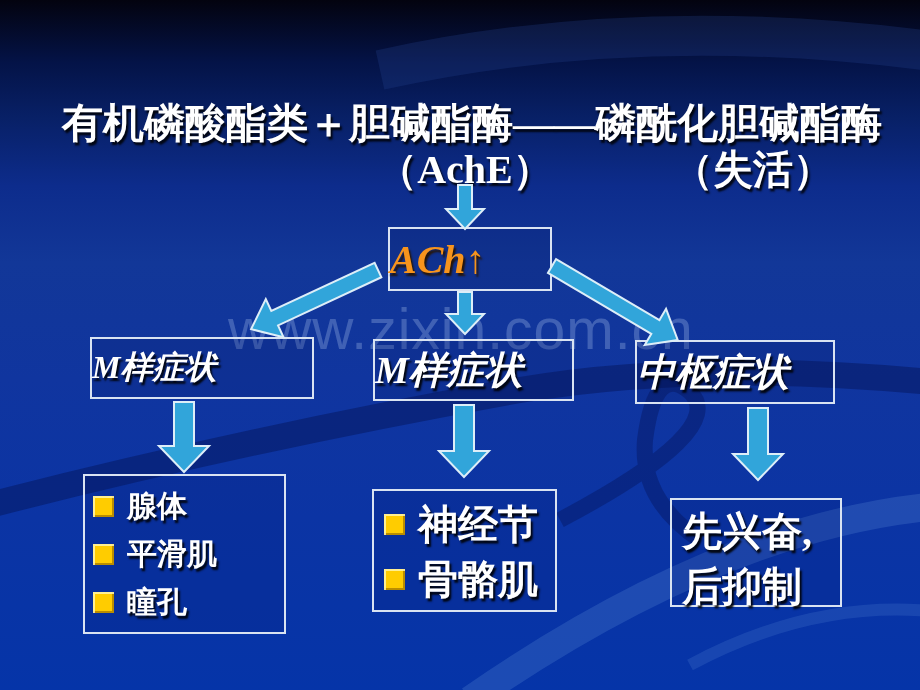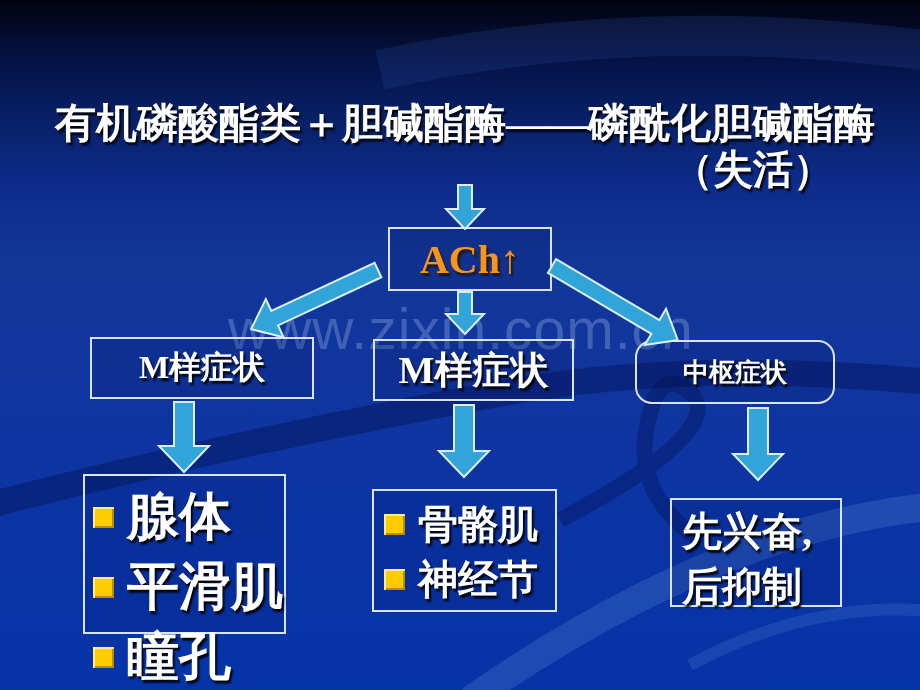--- a/index.html
+++ b/index.html
@@ -12,53 +12,53 @@
   }
   .deco { position:absolute; left:0; top:0; width:920px; height:690px; pointer-events:none; }
 
   .title {
     position:absolute; left:24px; top:22px; white-space:nowrap;
     font-family:"Liberation Sans","DejaVu Sans",sans-serif;
     font-weight:bold; font-size:42px; color:#FFFF00;
     text-shadow:2px 2px 3px rgba(0,0,0,.7);
   }
   .eq {
-    position:absolute; left:55px; top:96px; white-space:nowrap;
+    position:absolute; left:62px; top:96px; white-space:nowrap;
     font-size:41px; font-weight:bold; color:#ffffff;
     text-shadow:2px 3px 2px rgba(0,0,0,.85);
   }
   .sub { position:absolute; top:142px; font-size:40px; font-weight:bold; color:#fff;
          text-shadow:2px 3px 2px rgba(0,0,0,.85); text-align:center; white-space:nowrap; }
   .sub-ache { left:352px; width:226px; }
   .sub-inactive { left:663px; width:180px; }
 
   .box {
     position:absolute; border:2px solid #d9e3f2; background:rgba(4,18,88,.15);
-    display:flex; align-items:center; justify-content:center;
-    font-weight:bold; color:#fff; text-shadow:2px 3px 2px rgba(0,0,0,.9);
+    display:flex; align-items:center; justify-content:flex-start;
+    font-weight:bold; color:#fff; text-shadow:2px 3px 2px rgba(0,0,0,.9);font-style:italic;
   }
   .ach-box { left:388px; top:227px; width:160px; height:60px; font-size:40px;
              color:#F7941D; text-shadow:2px 3px 2px rgba(40,20,0,.95); }
   .m-box { left:90px;  top:337px; width:220px; height:58px; font-size:32px; }
   .n-box { left:373px; top:339px; width:197px; height:58px; font-size:38px; }
-  .c-box { left:635px; top:340px; width:196px; height:60px; font-size:26px;border-radius:17px; }
+  .c-box { left:635px; top:340px; width:196px; height:60px; font-size:38px; }
 
   .list-box {
     position:absolute; border:2px solid #d9e3f2; background:rgba(4,18,88,.12);
     display:flex; flex-direction:column; justify-content:space-around;
     box-sizing:border-box;
   }
   .m-list { left:83px;  top:474px; width:203px; height:160px; padding:6px 4px 6px 8px; }
   .n-list { left:372px; top:489px; width:185px; height:123px; padding:6px 4px 6px 10px; }
   .c-list { left:670px; top:498px; width:172px; height:109px; padding:4px 4px 11px 10px; }
 
   .li { display:flex; align-items:center; gap:13px;
         font-weight:bold; color:#fff; text-shadow:2px 3px 2px rgba(0,0,0,.9);
         white-space:nowrap; }
-  .m-list .li { font-size:52px; }
+  .m-list .li { font-size:30px; }
   .n-list .li { font-size:40px; }
   .c-list .li { font-size:40px; }
   .bullet { width:21px; height:21px; background:#FFCC00; flex:0 0 auto;
             box-shadow: inset 2px 2px 0 rgba(255,245,170,.85), inset -2px -2px 0 rgba(130,90,0,.55); }
 
   .arrow { position:absolute; }
   .arrow svg { display:block; overflow:visible; }
 
   .watermark {
     position:absolute; left:228px; top:296px; white-space:nowrap;
@@ -76,20 +76,21 @@
     <path d="M 560 520 Q 730 430 690 392 Q 655 362 645 440 Q 640 500 700 540" fill="none" stroke="rgba(2,14,76,0.35)" stroke-width="16"></path>
     <path d="M 470 700 Q 730 520 950 505" fill="none" stroke="rgba(120,170,230,0.20)" stroke-width="28"></path>
     <path d="M 690 665 Q 815 598 940 612" fill="none" stroke="rgba(120,170,230,0.16)" stroke-width="12"></path>
     <path d="M 380 70 Q 650 10 960 55" fill="none" stroke="rgba(40,70,150,0.25)" stroke-width="40"></path>
   </svg>
 
   <div class="watermark">www.zixin.com.cn</div>
 
 
   <div class="eq">有机磷酸酯类＋胆碱酯酶——磷酰化胆碱酯酶</div>
+  <div class="sub sub-ache">（AchE）</div>
   <div class="sub sub-inactive">（失活）</div>
 
   <div class="box ach-box">
     <span>ACh↑</span>
   </div>
 
   <div class="box m-box">
     <span>M样症状</span>
   </div>
   <div class="box n-box">
@@ -110,25 +111,25 @@
     </div>
     <div class="li">
       <span class="bullet"></span>
       <span>瞳孔</span>
     </div>
   </div>
 
   <div class="list-box n-list">
     <div class="li">
       <span class="bullet"></span>
-      <span>骨骼肌</span>
+      <span>神经节</span>
     </div>
     <div class="li">
       <span class="bullet"></span>
-      <span>神经节</span>
+      <span>骨骼肌</span>
     </div>
   </div>
 
   <div class="list-box c-list">
     <div class="li">
       <span>先兴奋,</span>
     </div>
     <div class="li">
       <span>后抑制</span>
     </div>

